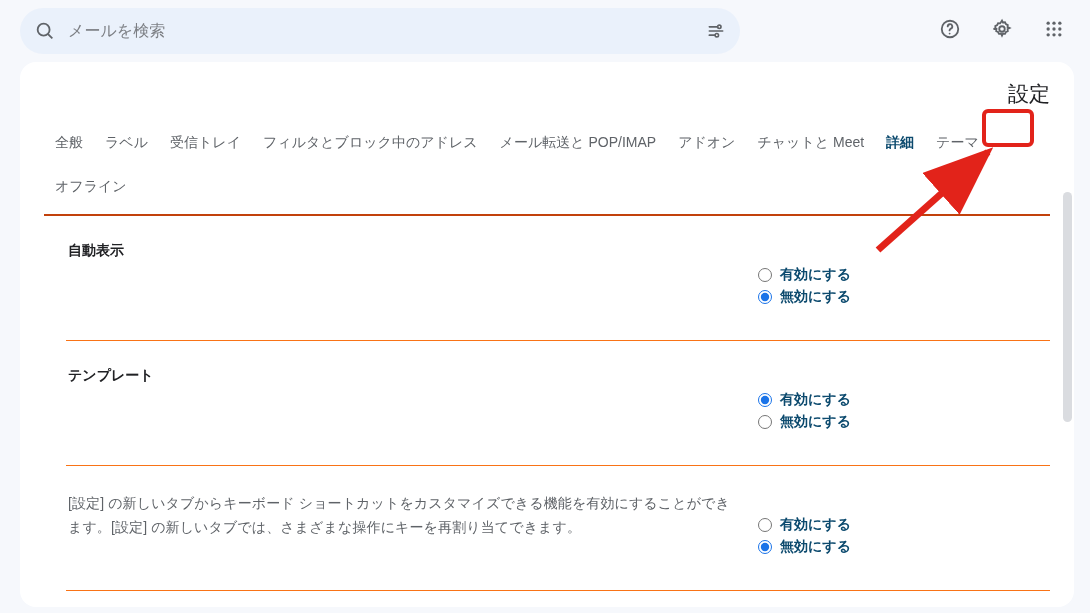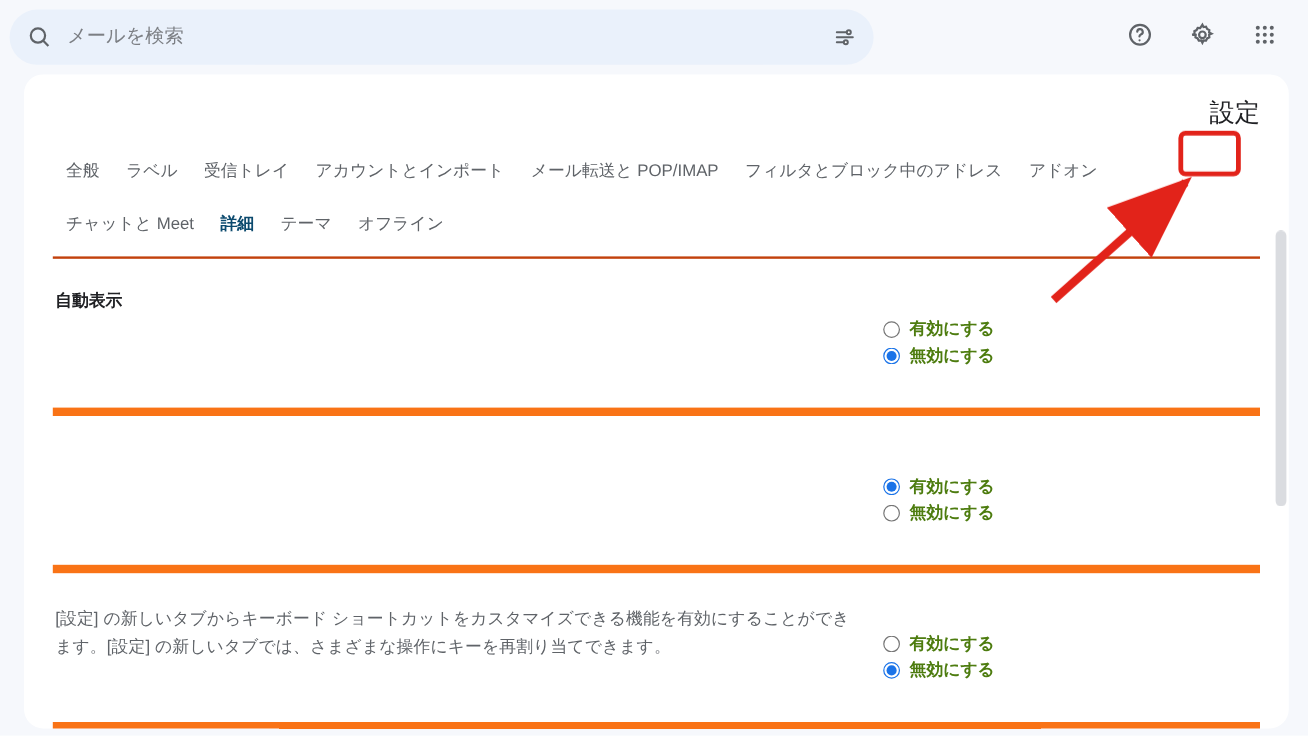--- a/index.html
+++ b/index.html
@@ -1,43 +1,43 @@
 <!DOCTYPE html>
 <html><head>
   <meta charset="utf-8">
   <style>
     * { margin:0; padding:0; box-sizing:border-box; font-family:"Helvetica Neue",Arial,"Hiragino Kaku Gothic ProN","Hiragino Sans",Meiryo,sans-serif; }
     body { background:#f6f8fc; width:1090px; height:613px; overflow:hidden; position:relative; }
 
     
-    .topbar { display:flex; align-items:center; padding:8px 16px 8px 8px; gap:12px; }
+    .topbar { display:flex; align-items:center; padding:8px 16px 8px 20px; gap:12px; }
     .search-wrap { flex:0 0 auto; width:720px; height:46px; background:#eaf1fb; border-radius:24px; display:flex; align-items:center; padding:0 14px; }
     .search-wrap .mag { color:#5f6368; display:flex; }
     .search-wrap input { border:none; background:transparent; outline:none; flex:1; font-size:16px; color:#5f6368; margin-left:12px; }
     .search-wrap input::placeholder { color:#7c7f84; }
     .search-wrap .tune { color:#5f6368; display:flex; cursor:pointer; }
     .top-spacer { flex:1; }
     .iconbtn { width:40px; height:40px; display:flex; align-items:center; justify-content:center; border-radius:50%; cursor:pointer; color:#5f6368; }
 
     
     .card { background:#fff; margin:0 16px 0 20px; border-radius:16px; height:545px; overflow:hidden; position:relative; }
     .card-inner { padding:18px 24px 0 24px; height:100%; overflow-y:auto; }
     .settings-title { font-size:21px; color:#202124; font-weight:400; margin-bottom:18px; padding-left:2px;text-align:right; }
 
     .tabs { display:flex; flex-wrap:wrap; gap:0; border-bottom:2px solid #c2410c; padding-bottom:0; margin-bottom:0; }
     .tab { font-size:14px; color:#5f6368; padding:8px 11px 18px 11px; cursor:pointer; white-space:nowrap; }
     .tab.active { color:#0c4a6e; font-weight:700; }
 
-    .section { border-bottom:7px solid #f97316; padding:26px 2px 30px 2px; display:flex; gap:20px; }
+    .section { border-bottom:1px solid #f97316; padding:26px 2px 30px 2px; display:flex; gap:20px;margin-left:22px; }
     .section-left { flex:0 0 670px; }
     .sec-title { font-size:14px; font-weight:700; color:#202124; margin-bottom:6px; }
     .sec-desc { font-size:14px; color:#5f6368; line-height:1.7; letter-spacing:0.1px; }
     .section-right { flex:1; padding-top:24px; }
     .radio-row { display:flex; align-items:center; gap:8px; margin-bottom:4px; }
-    .radio-row label { font-size:14px; font-weight:700; color:#4d7c0f; cursor:pointer; }
+    .radio-row label { font-size:14px; font-weight:700; color:#0c4a6e; cursor:pointer; }
     .radio-row input[type=radio] { width:14px; height:14px; accent-color:#1a73e8; cursor:pointer; }
 
     
     .highlight-box { position:absolute; border:4px solid #e2231a; border-radius:6px; pointer-events:none; }
     .arrow-svg { position:absolute; pointer-events:none; }
 
     
     .scroll-track { position:absolute; right:0; top:130px; width:14px; height:415px; background:transparent; }
     .scroll-thumb { position:absolute; right:2px; top:0; width:9px; height:230px; background:#dadce0; border-radius:5px; }
   </style>
@@ -99,23 +99,22 @@
 </div>
 
 <div class="card">
   <div class="card-inner">
     <div class="settings-title">設定</div>
 
     <div class="tabs" id="tabs-container">
         <div class="tab">全般</div>
         <div class="tab">ラベル</div>
         <div class="tab">受信トレイ</div>
-        <div class="tab">アカウントとインポート</div>
+        <div class="tab">フィルタとブロック中のアドレス</div>
         <div class="tab">メール転送と POP/IMAP</div>
-        <div class="tab">フィルタとブロック中のアドレス</div>
         <div class="tab">アドオン</div>
         <div class="tab">チャットと Meet</div>
         <div class="tab active">詳細</div>
         <div class="tab">テーマ</div>
         <div class="tab">オフライン</div>
       </div>
 
     <div id="sections-container">
         <div class="section">
           <div class="section-left">
@@ -127,20 +126,21 @@
               <label>有効にする</label>
             </div>
             <div class="radio-row">
               <input type="radio" name="opt0" checked="" style="">
               <label>無効にする</label>
             </div>
           </div>
         </div>
         <div class="section">
           <div class="section-left">
+            <div class="sec-title">テンプレート</div>
           </div>
           <div class="section-right">
             <div class="radio-row">
               <input type="radio" name="opt1" checked="" style="">
               <label>有効にする</label>
             </div>
             <div class="radio-row">
               <input type="radio" name="opt1" style="">
               <label>無効にする</label>
             </div>

